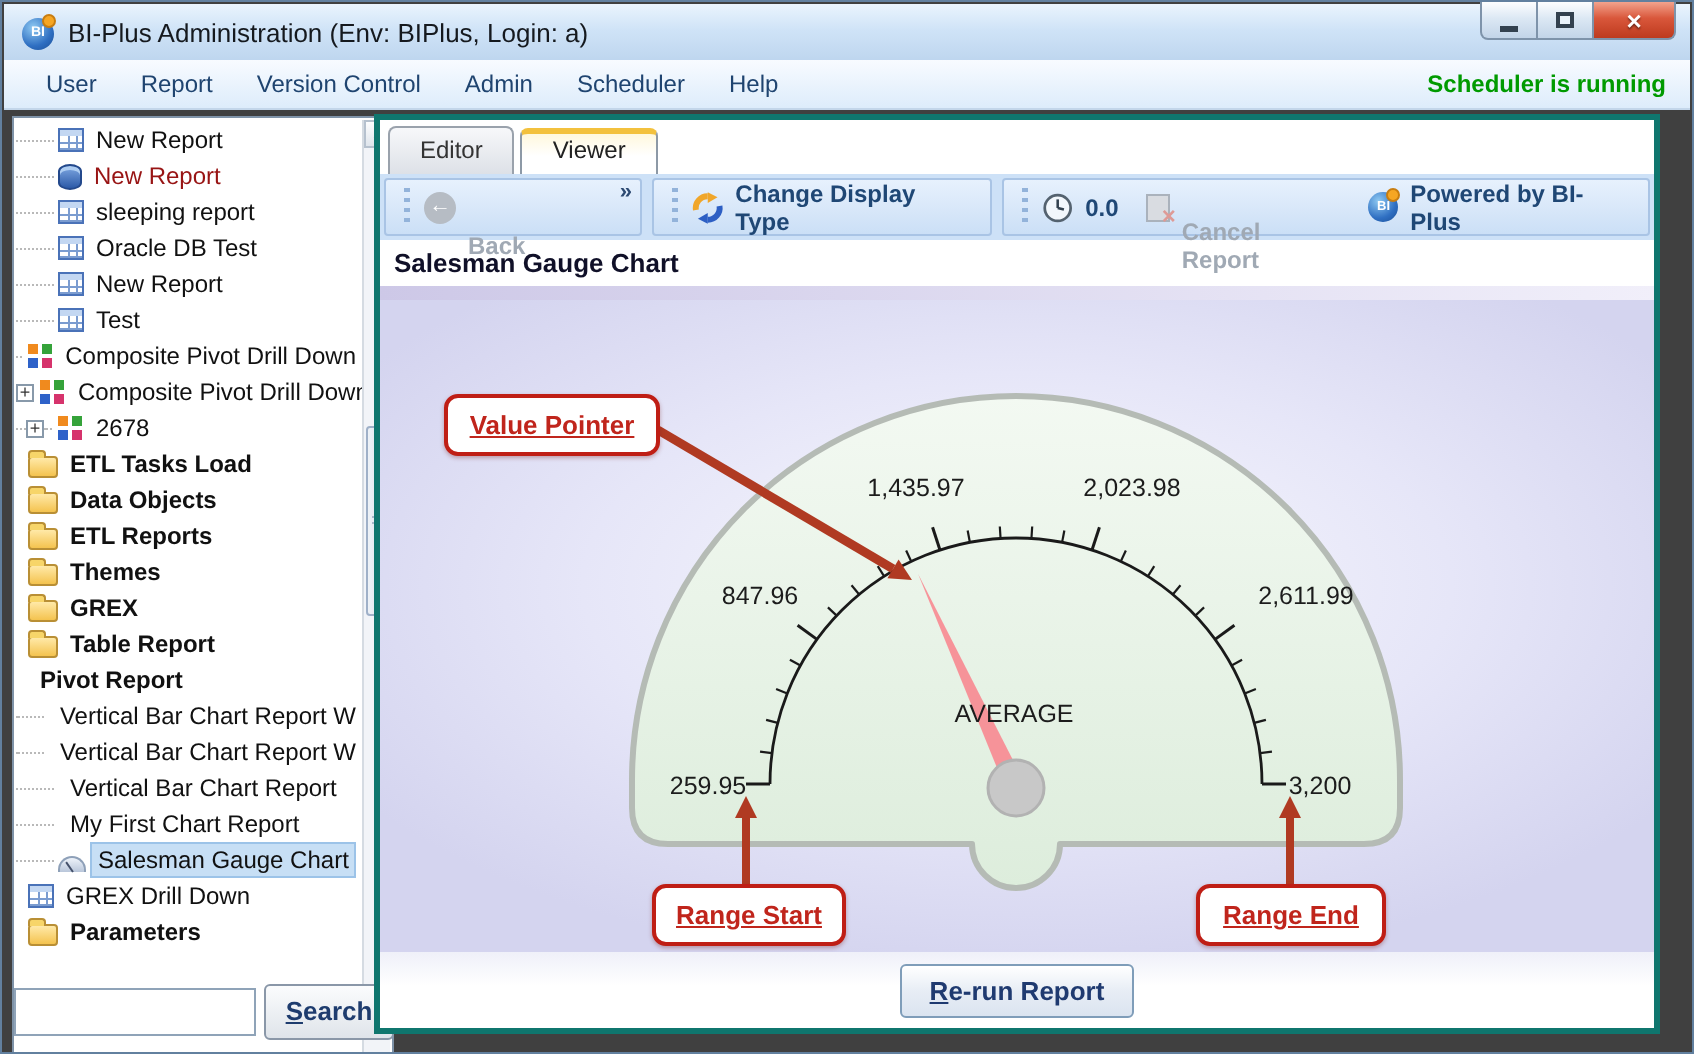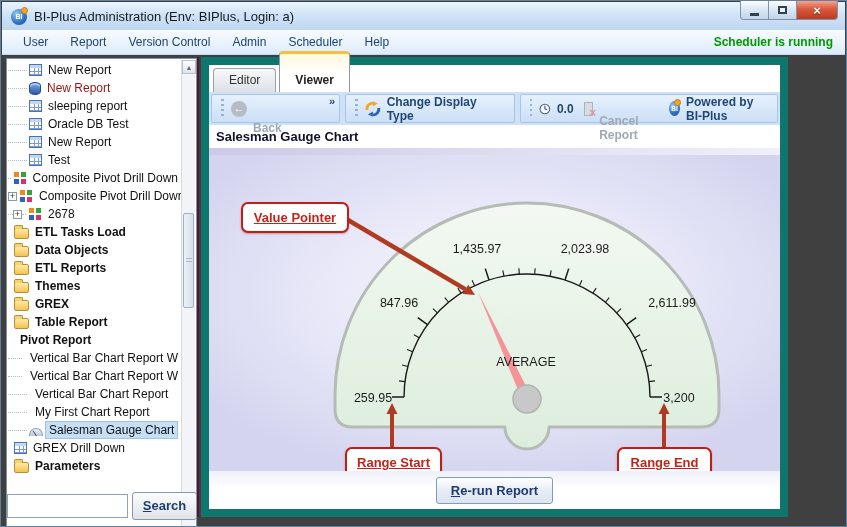--- a/index.html
+++ b/index.html
@@ -81,27 +81,27 @@
   .sthumb.h::after { width:6px; height:6px; background:repeating-linear-gradient(90deg,#aab8ca 0 1px, transparent 1px 3px); }
 
   .search-input { position:absolute; left:6px; top:493px; width:121px; height:24px; border:1px solid #8fa3b8;
     background:#fff; font-size:12px; padding:0 4px; font-family:"Liberation Sans",sans-serif; }
   .search-btn { position:absolute; left:131px; top:491px; width:65px; height:28px;
     background:linear-gradient(#fbfcfd,#dfe4ea); border:1px solid #8a97a8; border-radius:3px;
     font-size:13px; font-weight:bold; color:#1e3c6e; text-align:center; line-height:26px; }
   .u { text-decoration:underline; }
 
   
-  .rpanel { position:absolute; left:200px; top:56px; width:587px; height:460px;
-    border:8px solid #0f766e; background:#fff; display:flex; flex-direction:column; }
+  .rpanel { position:absolute; left:186px; top:56px; width:643px; height:460px;
+    border:3px solid #0f766e; background:#fff; display:flex; flex-direction:column; }
   .tabstrip { height:27px; background:#fff; display:flex; align-items:flex-end; padding-left:4px; }
   .tab { font-size:12px; padding:4px 15px 5px; border:1px solid #9aa2ac; border-bottom:none;
     border-radius:4px 4px 0 0; margin-right:3px; color:#333;
     background:linear-gradient(#f7f8fa,#dde1e7); }
-  .tab.active { font-weight:bold; color:#222; border-color:#8d99a6; padding-top:19px;
+  .tab.active { font-weight:normal; color:#222; border-color:#8d99a6; padding-top:1px;
     border-top:3px solid #f3c13d; background:linear-gradient(#fff8dd,#ffffff 55%); }
   .toolbar { height:33px; background:#cde1f7; display:flex; gap:5px; padding:2px 2px; }
   .tsec { position:relative; border:1px solid #a9c4e5; border-radius:2px;
     background:linear-gradient(#e7f1fd,#cbdff6); display:flex; align-items:center; padding:0 9px 0 9px; }
   .grip { width:3px; height:20px; margin-right:7px;
     background:repeating-linear-gradient(#93b3da 0 2px, transparent 2px 5px); }
   .tsec .overflow { position:absolute; top:0; right:4px; font-size:11px; font-weight:bold; color:#2d4a72; }
   .tbtn-label { font-size:12px; font-weight:bold; color:#1f4775; margin-left:6px; }
   .disabled .tbtn-label, .tbtn-label.disabled { color:#a0a9b4;margin-top:38px; }
   .back-ic { width:16px; height:16px; border-radius:50%; background:#b6bcc4; color:#fff;

